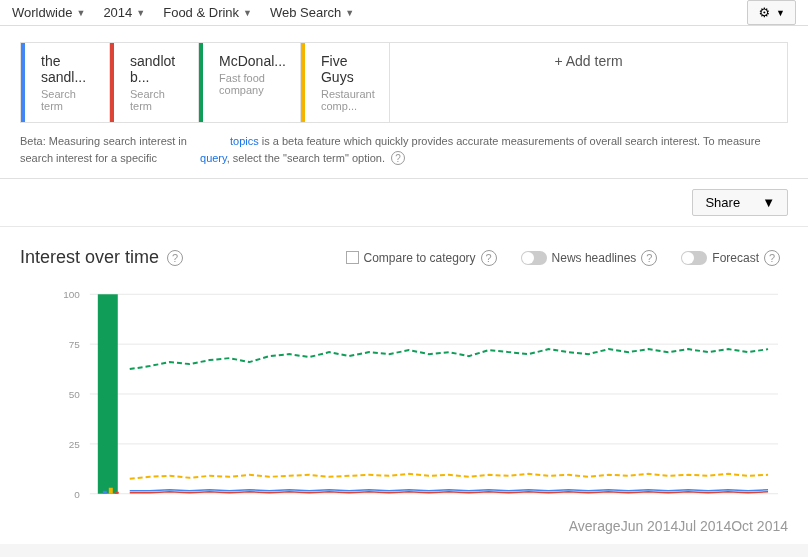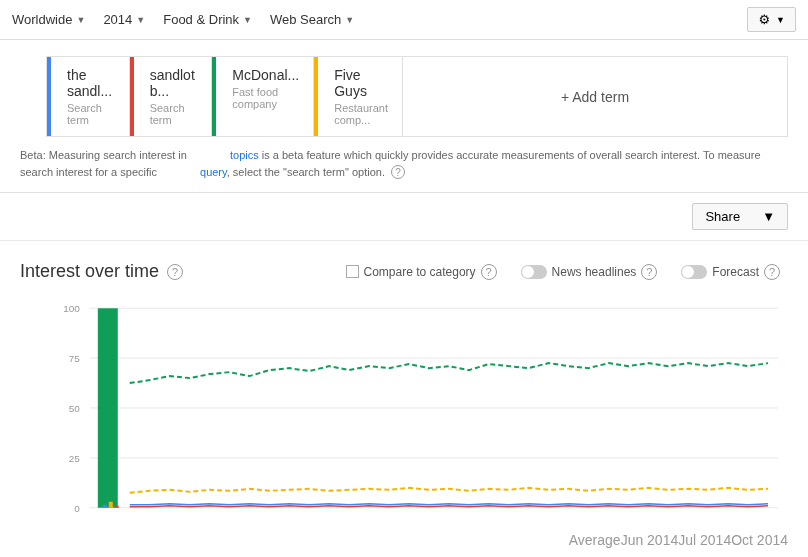--- a/index.html
+++ b/index.html
@@ -4,21 +4,21 @@
   <style>
     * { box-sizing: border-box; margin: 0; padding: 0; }
     body { font-family: Arial, sans-serif; font-size: 13px; background: #f5f5f5; color: #333; width: 808px; }
 
     
     .top-nav {
       display: flex; align-items: center;
       background: #fff;
       border-bottom: 1px solid #ddd;
       padding: 0 12px;
-      height: 40px;
+      height: 26px;
     }
     .nav-item {
       display: flex; align-items: center;
       margin-right: 18px;
       font-size: 13px;
       cursor: pointer;
       color: #333;
       user-select: none;
     }
     .nav-item .arrow {
@@ -44,21 +44,20 @@
       background: #fff;
       padding: 16px 20px 12px 20px;
       border-bottom: 1px solid #e0e0e0;
     }
     .terms-row {
       display: flex;
       gap: 0;
       border: 1px solid #e0e0e0;
       background: #fff;
       margin-bottom: 10px;
-      margin-left: 26px;
     }
     .term-card {
       flex: 1;
       padding: 10px 14px;
       border-right: 1px solid #e0e0e0;
       position: relative;
       cursor: pointer;
     }
     .term-card:last-child { border-right: none; }
     .term-card .left-bar {
@@ -73,21 +72,21 @@
       margin-bottom: 3px;
       padding-left: 6px;
     }
     .term-type {
       font-size: 11px;
       color: #999;
       padding-left: 6px;
     }
     .add-term-card {
       flex: 1;
-      display: flex; align-items: center; justify-content: center;
+      display: flex; justify-content: center;
       cursor: pointer;
       color: #555;
       font-size: 14px;
       padding: 10px 14px;
     }
 
     
     .beta-note {
       font-size: 11px;
       color: #666;

